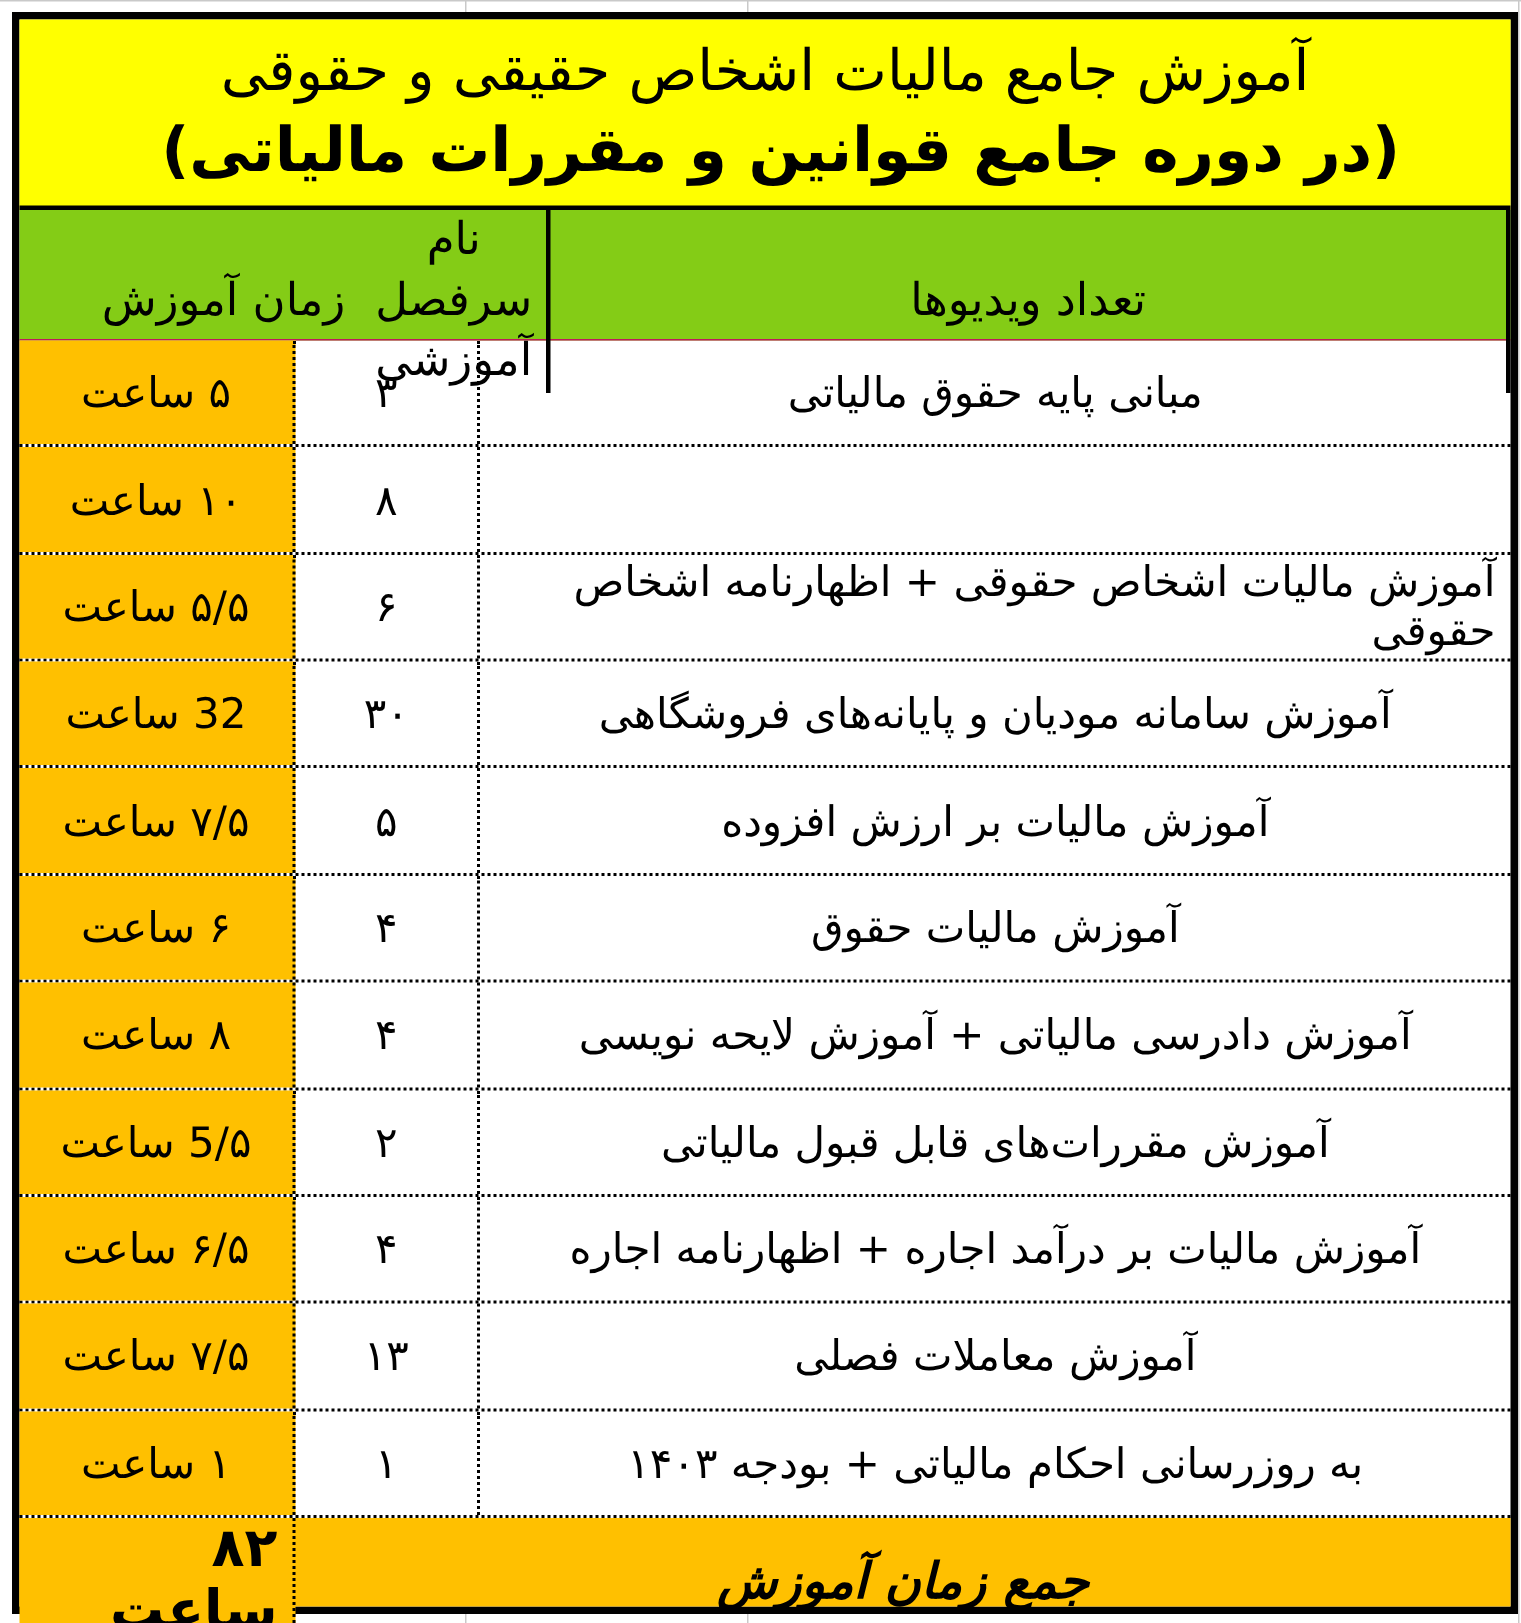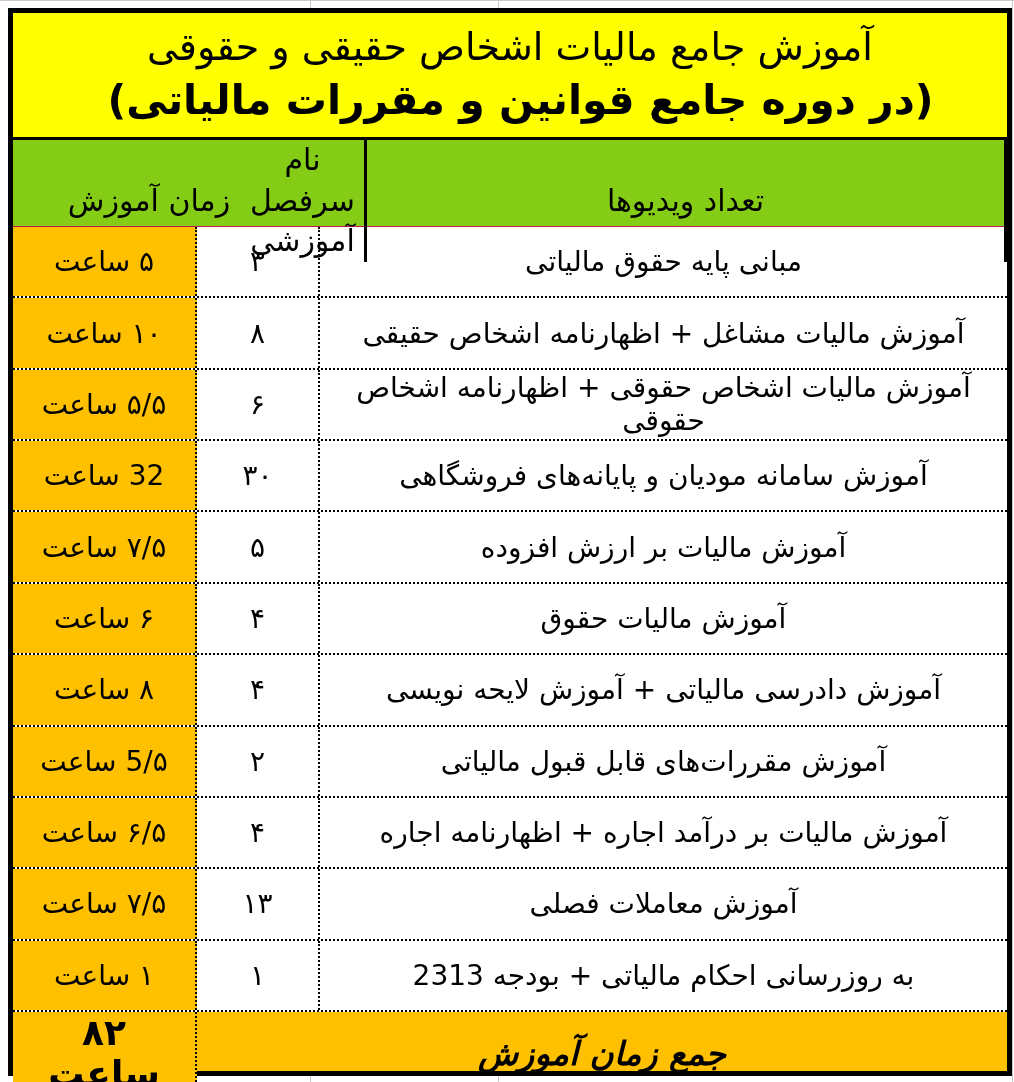--- a/index.html
+++ b/index.html
@@ -39,21 +39,21 @@
     display:flex; align-items:center; justify-content:center;
     direction:rtl; text-align:center; font-size:30px; line-height:1.35;
   }
   .hcell.vids { border-left:3px solid #000; border-right:3px solid #000; padding:0 6px; }
 
   
   .tbody { flex:1; display:flex; flex-direction:column; }
   .brow { flex:1; border-bottom:2px dotted #000; }
   .cell {
     display:flex; align-items:center; justify-content:center;
-    direction:rtl; text-align:center; font-size:28px; padding:0 10px;
+    direction:rtl; text-align:right; font-size:28px; padding:0 10px;
   }
   .cell.time { background:#ffc000; border-left:none; }
   .sep-r { border-right:2px dotted #000; }
   .cell.vids { }
 
   
   .frow {
     height:59px; background:#ffc000; font-weight:bold;
     display:grid; grid-template-columns:184px 1fr;
   }
@@ -85,21 +85,20 @@
 
   <div class="tbody">
     <div class="brow cols3">
       <div class="cell time sep-r">۵ ساعت</div>
       <div class="cell vids sep-r">۳</div>
       <div class="cell name">مبانی پایه حقوق مالیاتی</div>
     </div>
     <div class="brow cols3">
       <div class="cell time sep-r">۱۰ ساعت</div>
       <div class="cell vids sep-r">۸</div>
-      <div class="cell name">آموزش مالیات مشاغل + اظهارنامه اشخاص حقیقی</div>
     </div>
     <div class="brow cols3">
       <div class="cell time sep-r">۵/۵ ساعت</div>
       <div class="cell vids sep-r">۶</div>
       <div class="cell name">آموزش مالیات اشخاص حقوقی + اظهارنامه اشخاص حقوقی</div>
     </div>
     <div class="brow cols3">
       <div class="cell time sep-r">32 ساعت</div>
       <div class="cell vids sep-r">۳۰</div>
       <div class="cell name">آموزش سامانه مودیان و پایانه‌های فروشگاهی</div>
@@ -130,21 +129,21 @@
       <div class="cell name">آموزش مالیات بر درآمد اجاره + اظهارنامه اجاره</div>
     </div>
     <div class="brow cols3">
       <div class="cell time sep-r">۷/۵ ساعت</div>
       <div class="cell vids sep-r">۱۳</div>
       <div class="cell name">آموزش معاملات فصلی</div>
     </div>
     <div class="brow cols3">
       <div class="cell time sep-r">۱ ساعت</div>
       <div class="cell vids sep-r">۱</div>
-      <div class="cell name">به روزرسانی احکام مالیاتی + بودجه 2313</div>
+      <div class="cell name">به روزرسانی احکام مالیاتی + بودجه ۱۴۰۳</div>
     </div>
   </div>
 
   <div class="frow">
     <div class="cell time sep-r">۸۲ ساعت</div>
     <div class="cell merged">جمع زمان آموزش</div>
   </div>
 
 </div>
 

